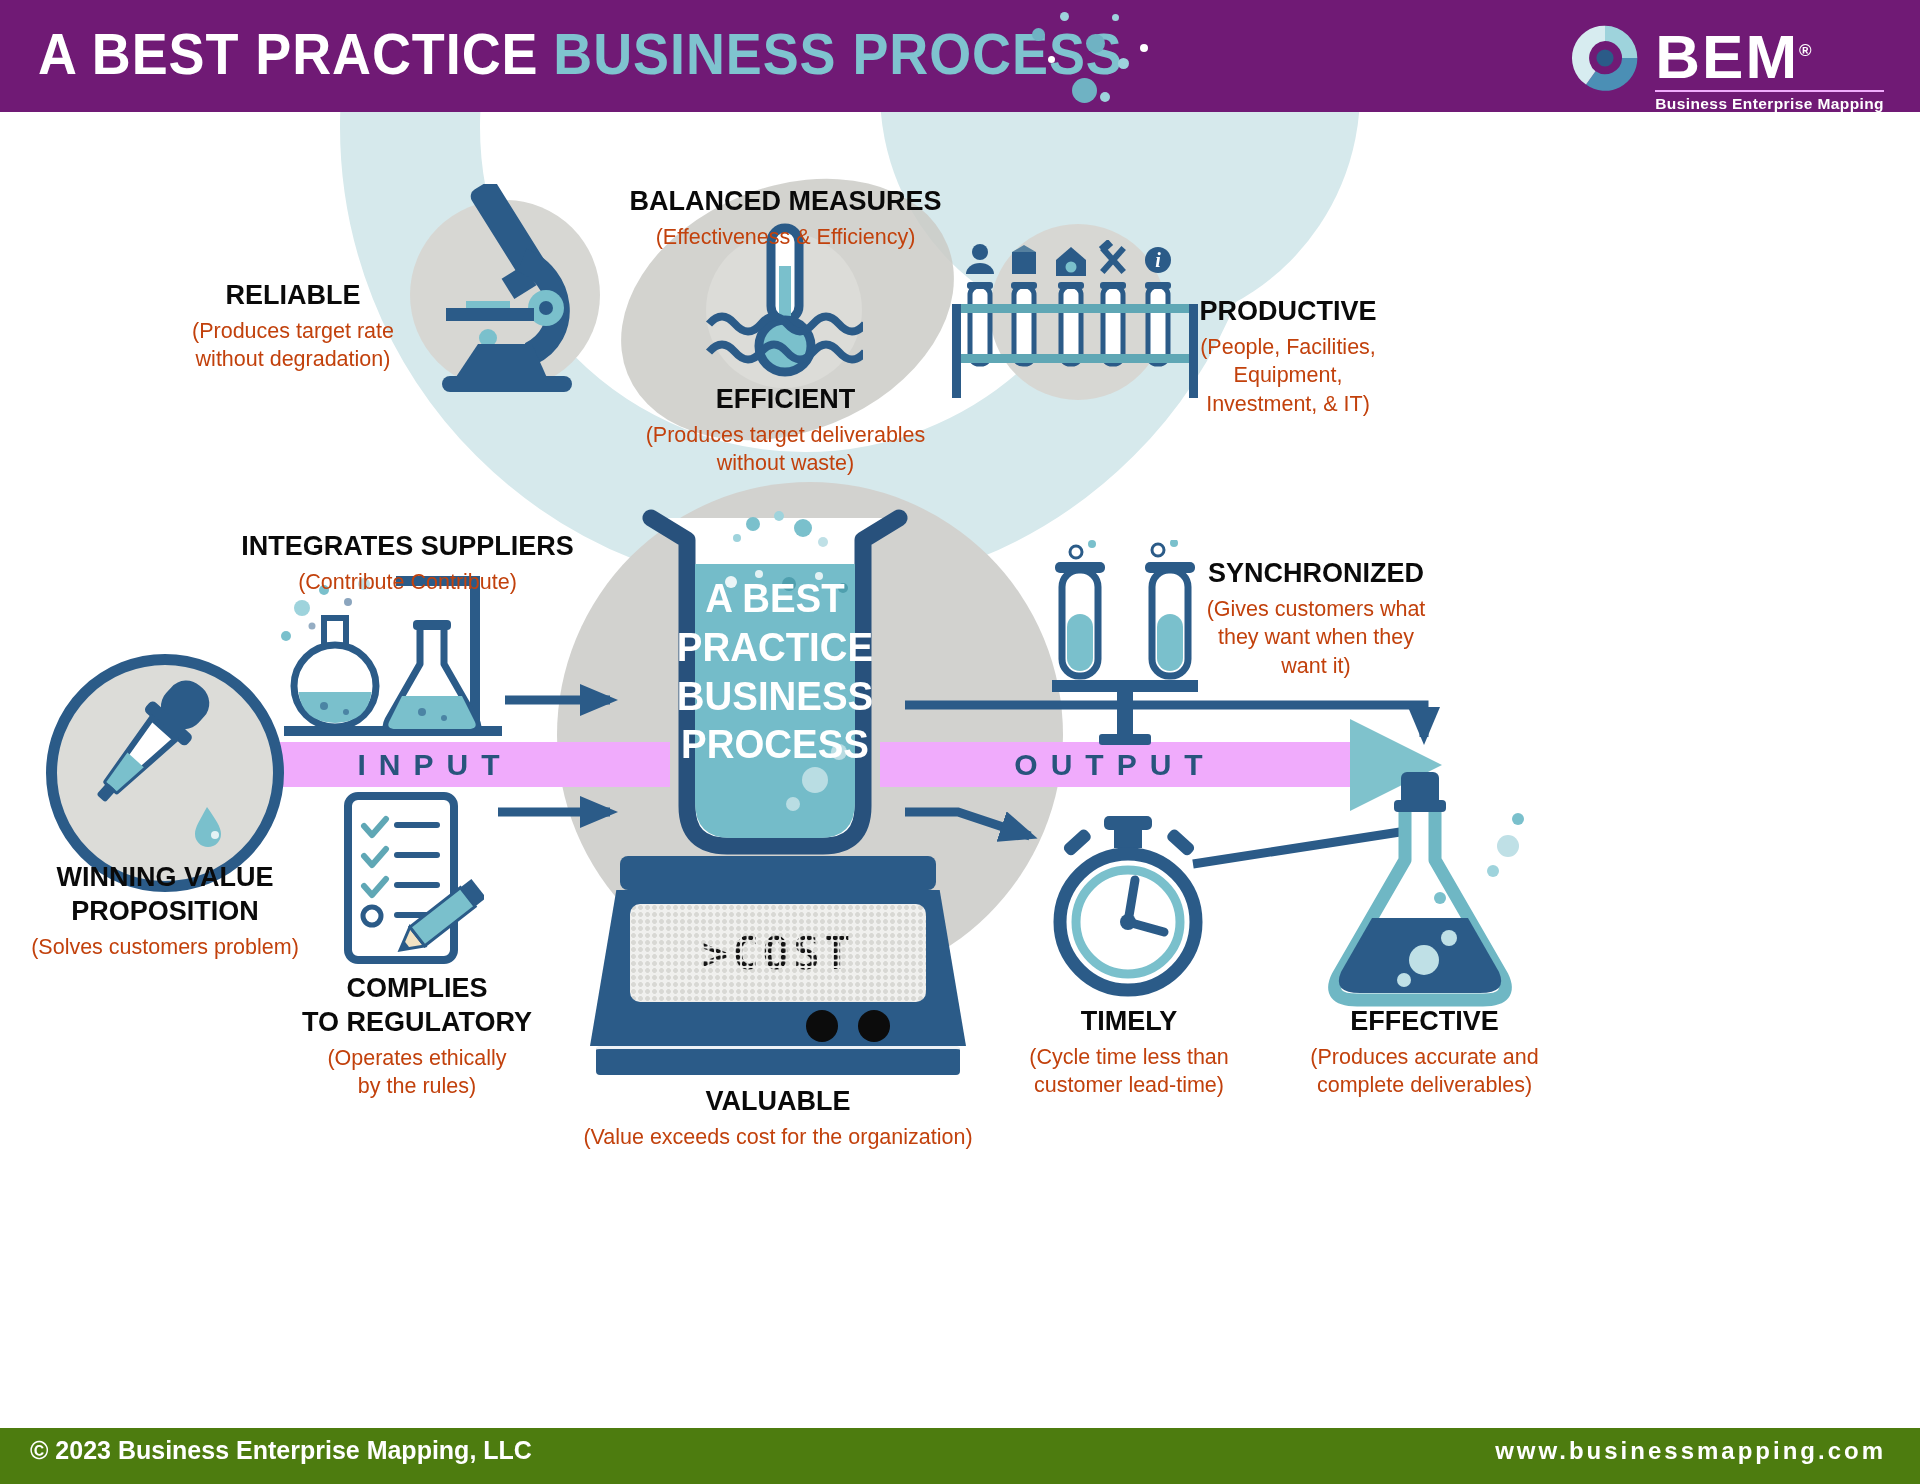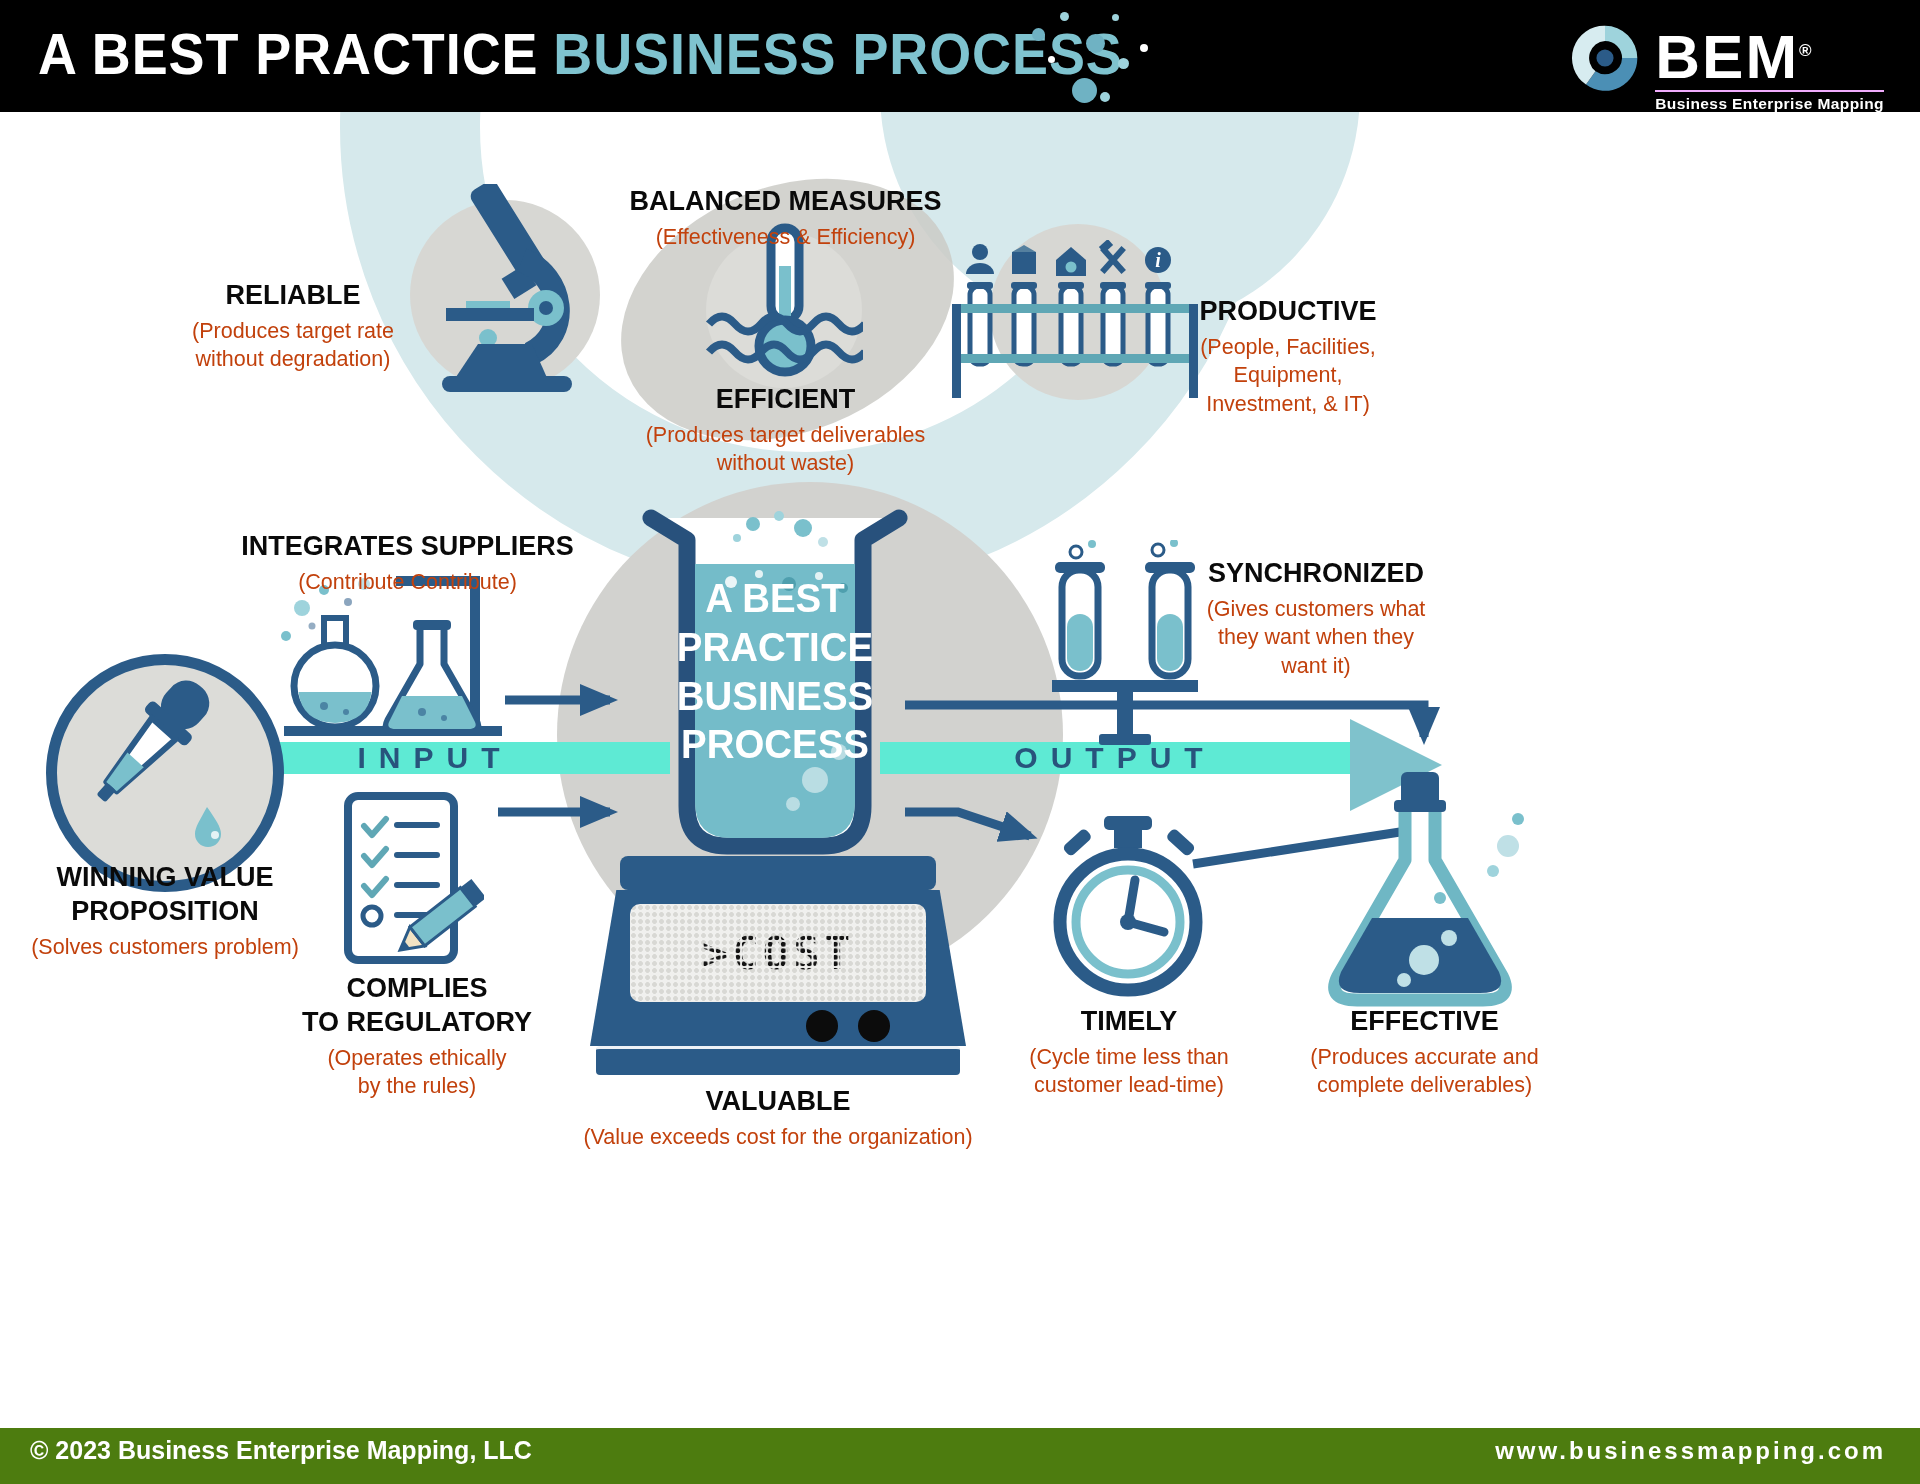--- a/index.html
+++ b/index.html
@@ -1,21 +1,21 @@
 <!DOCTYPE html>
 <html><head>
 <meta charset="utf-8">
 <style>
   html,body{margin:0;padding:0;}
   body{width:1920px;height:1484px;background:#fff;font-family:"Liberation Sans",sans-serif;}
   .page{position:relative;width:1920px;height:1484px;overflow:hidden;background:#ffffff;}
   .abs{position:absolute;}
 
   
-  .topbar{position:absolute;left:0;top:0;width:1920px;height:112px;background:#000000;z-index:10;}
+  .topbar{position:absolute;left:0;top:0;width:1920px;height:112px;background:#701a75;z-index:10;}
   .main-title{position:absolute;left:38px;top:20px;font-size:58px;font-weight:bold;letter-spacing:1px;
     transform:scaleX(.93);transform-origin:left center;white-space:nowrap;}
   .t-white{color:#ffffff;}
   .t-teal{color:#7fc3cf;margin-left:16px;}
   .hdr-dot{position:absolute;border-radius:50%;}
   .logo{position:absolute;right:36px;top:20px;display:flex;align-items:flex-start;z-index:11;}
   .logo-text{color:#fff;margin-left:12px;}
   .logo-bem{font-size:62px;font-weight:bold;line-height:62px;letter-spacing:2px;}
   .logo-reg{font-size:17px;vertical-align:super;font-weight:bold;}
   .logo-tag{font-size:15.5px;font-weight:bold;border-top:2px solid #f0abfc;padding-top:3px;margin-top:2px;letter-spacing:.4px;}
@@ -26,21 +26,21 @@
   .foot-site{position:absolute;right:34px;top:9px;font-size:24px;font-weight:bold;letter-spacing:3px;}
 
   
   .canvas{position:absolute;left:0;top:112px;width:1920px;height:1326px;overflow:hidden;}
   .bg-ring{position:absolute;left:340px;top:-450px;width:650px;height:650px;border:140px solid #d6e9ec;border-radius:50%;z-index:0;}
   .bg-circle-tr{position:absolute;left:880px;top:-260px;width:480px;height:480px;background:#d6e9ec;border-radius:50%;z-index:0;}
   .bg-swoosh{position:absolute;left:615px;top:75px;width:345px;height:245px;background:#cbcbc7;border-radius:50%;transform:rotate(-22deg);opacity:.85;z-index:0;}
   .bg-center{position:absolute;left:557px;top:370px;width:506px;height:506px;background:#d2d2cf;border-radius:50%;z-index:0;}
   .circle-bg{position:absolute;border-radius:50%;z-index:2;}
 
-  .band{position:absolute;top:630px;height:32px;background:#5eead4;z-index:1;display:flex;align-items:center;justify-content:center;}
+  .band{position:absolute;top:630px;height:45px;background:#f0abfc;z-index:1;display:flex;align-items:center;justify-content:center;}
   .band-label{font-size:30px;font-weight:bold;letter-spacing:13px;color:#28547c;}
   .arrowhead{position:absolute;left:1350px;top:607px;width:0;height:0;border-top:46px solid transparent;border-bottom:46px solid transparent;border-left:92px solid #7fc2cc;z-index:1;}
 
   .connectors{position:absolute;left:0;top:0;width:1920px;height:1326px;z-index:2;}
   .icon{z-index:3;}
 
   .textblock{position:absolute;z-index:5;}
   .node-title{font-size:27px;font-weight:bold;color:#0a0a0a;text-align:center;line-height:1.26;white-space:pre-line;}
   .node-desc{font-size:21.5px;color:#c2410c;text-align:center;line-height:1.32;white-space:pre-line;margin-top:5px;}
 

